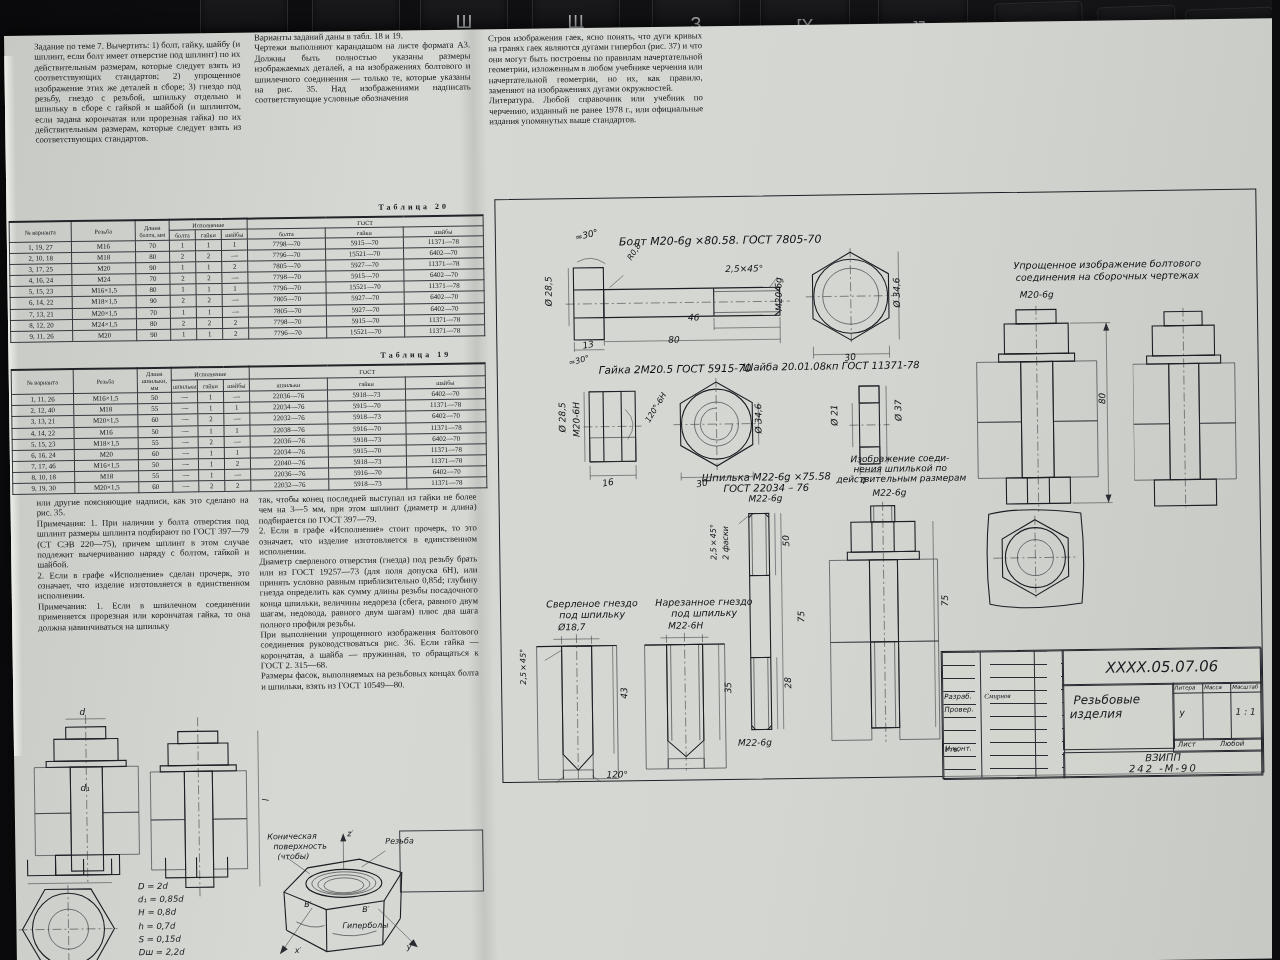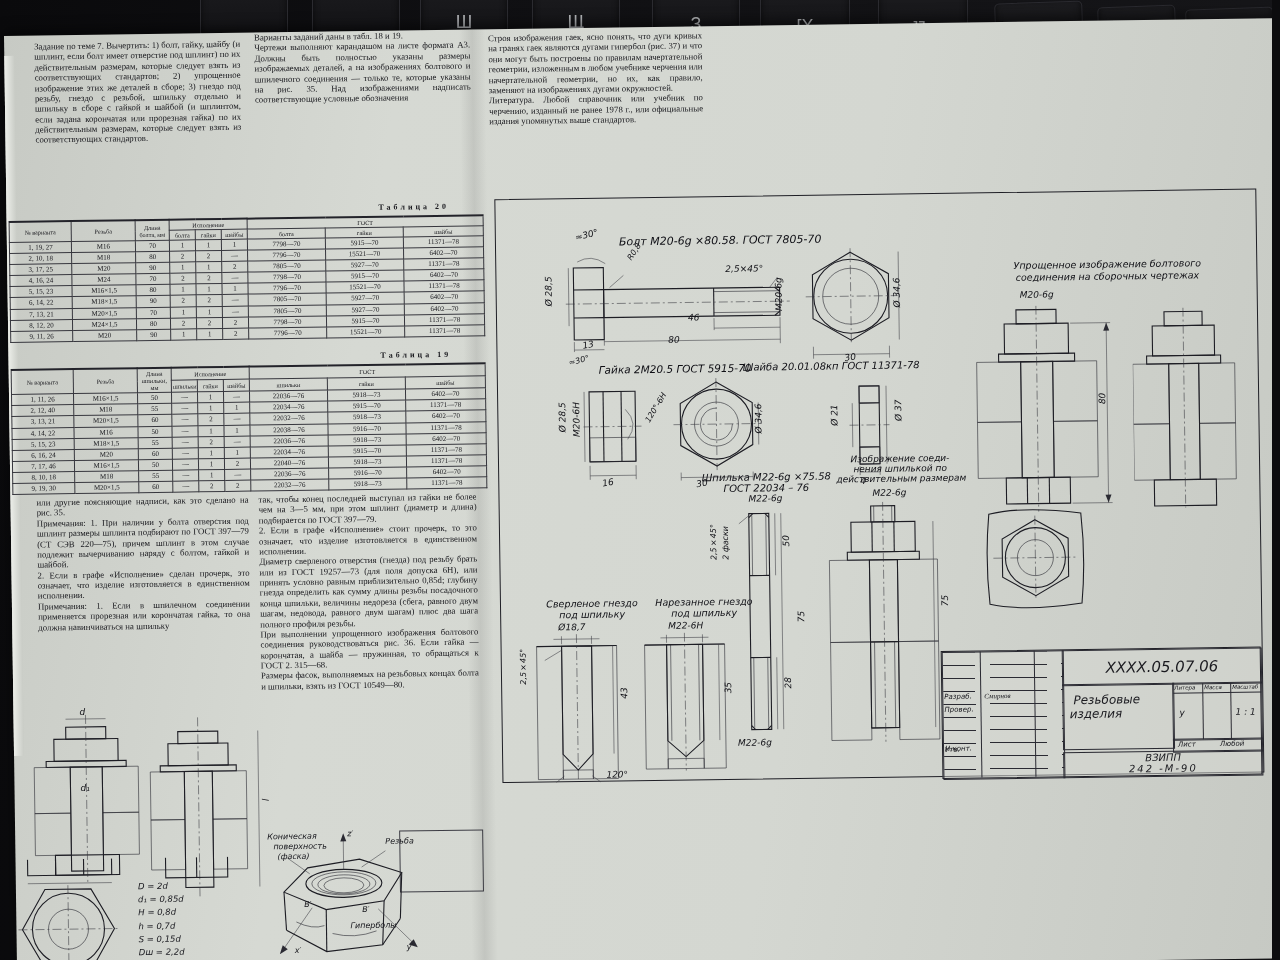--- a/index.html
+++ b/index.html
@@ -435,26 +435,26 @@
         <polygon fill="#2a2a32" points="78,4 75,12 81,12"></polygon>
         <line class="dim" x1="46" y1="78" x2="16" y2="120"></line>
         <polygon fill="#2a2a32" points="13,124 21,119 16,115"></polygon>
         <line class="dim" x1="112" y1="80" x2="148" y2="116"></line>
         <polygon fill="#2a2a32" points="151,119 147,111 142,116"></polygon>
         <line class="dim" x1="22" y1="28" x2="44" y2="44"></line>
         <line class="dim" x1="120" y1="22" x2="96" y2="38"></line>
       </svg>
       <span class="n3dl" style="left:2px;top:2px;">Коническая</span>
       <span class="n3dl" style="left:8px;top:12px;">поверхность</span>
-      <span class="n3dl" style="left:12px;top:22px;">(фаска)</span>
+      <span class="n3dl" style="left:12px;top:22px;">(чтобы)</span>
       <span class="n3dl" style="left:82px;top:0px;">z′</span>
       <span class="n3dl" style="left:120px;top:8px;">Резьба</span>
       <span class="n3dl" style="left:38px;top:70px;">B′</span>
       <span class="n3dl" style="left:96px;top:76px;">В′</span>
-      <span class="n3dl" style="left:76px;top:92px;margin-left:8px;">Гиперболы</span>
+      <span class="n3dl" style="left:76px;top:92px;">Гиперболы</span>
       <span class="n3dl" style="left:28px;top:116px;">x′</span>
       <span class="n3dl" style="left:140px;top:114px;">y′</span>
     </div>
 
     <div class="sheet">
       <div class="frame"></div>
 
       <div class="ttl" style="left:140px;top:46px;font-size:11px;">Болт М20-6g ×80.58. ГОСТ 7805-70</div>
       <svg class="ab" style="left:84px;top:64px;" width="230" height="100" viewBox="0 0 230 100">
         <rect class="s" x="10" y="14" width="30" height="72"></rect>

